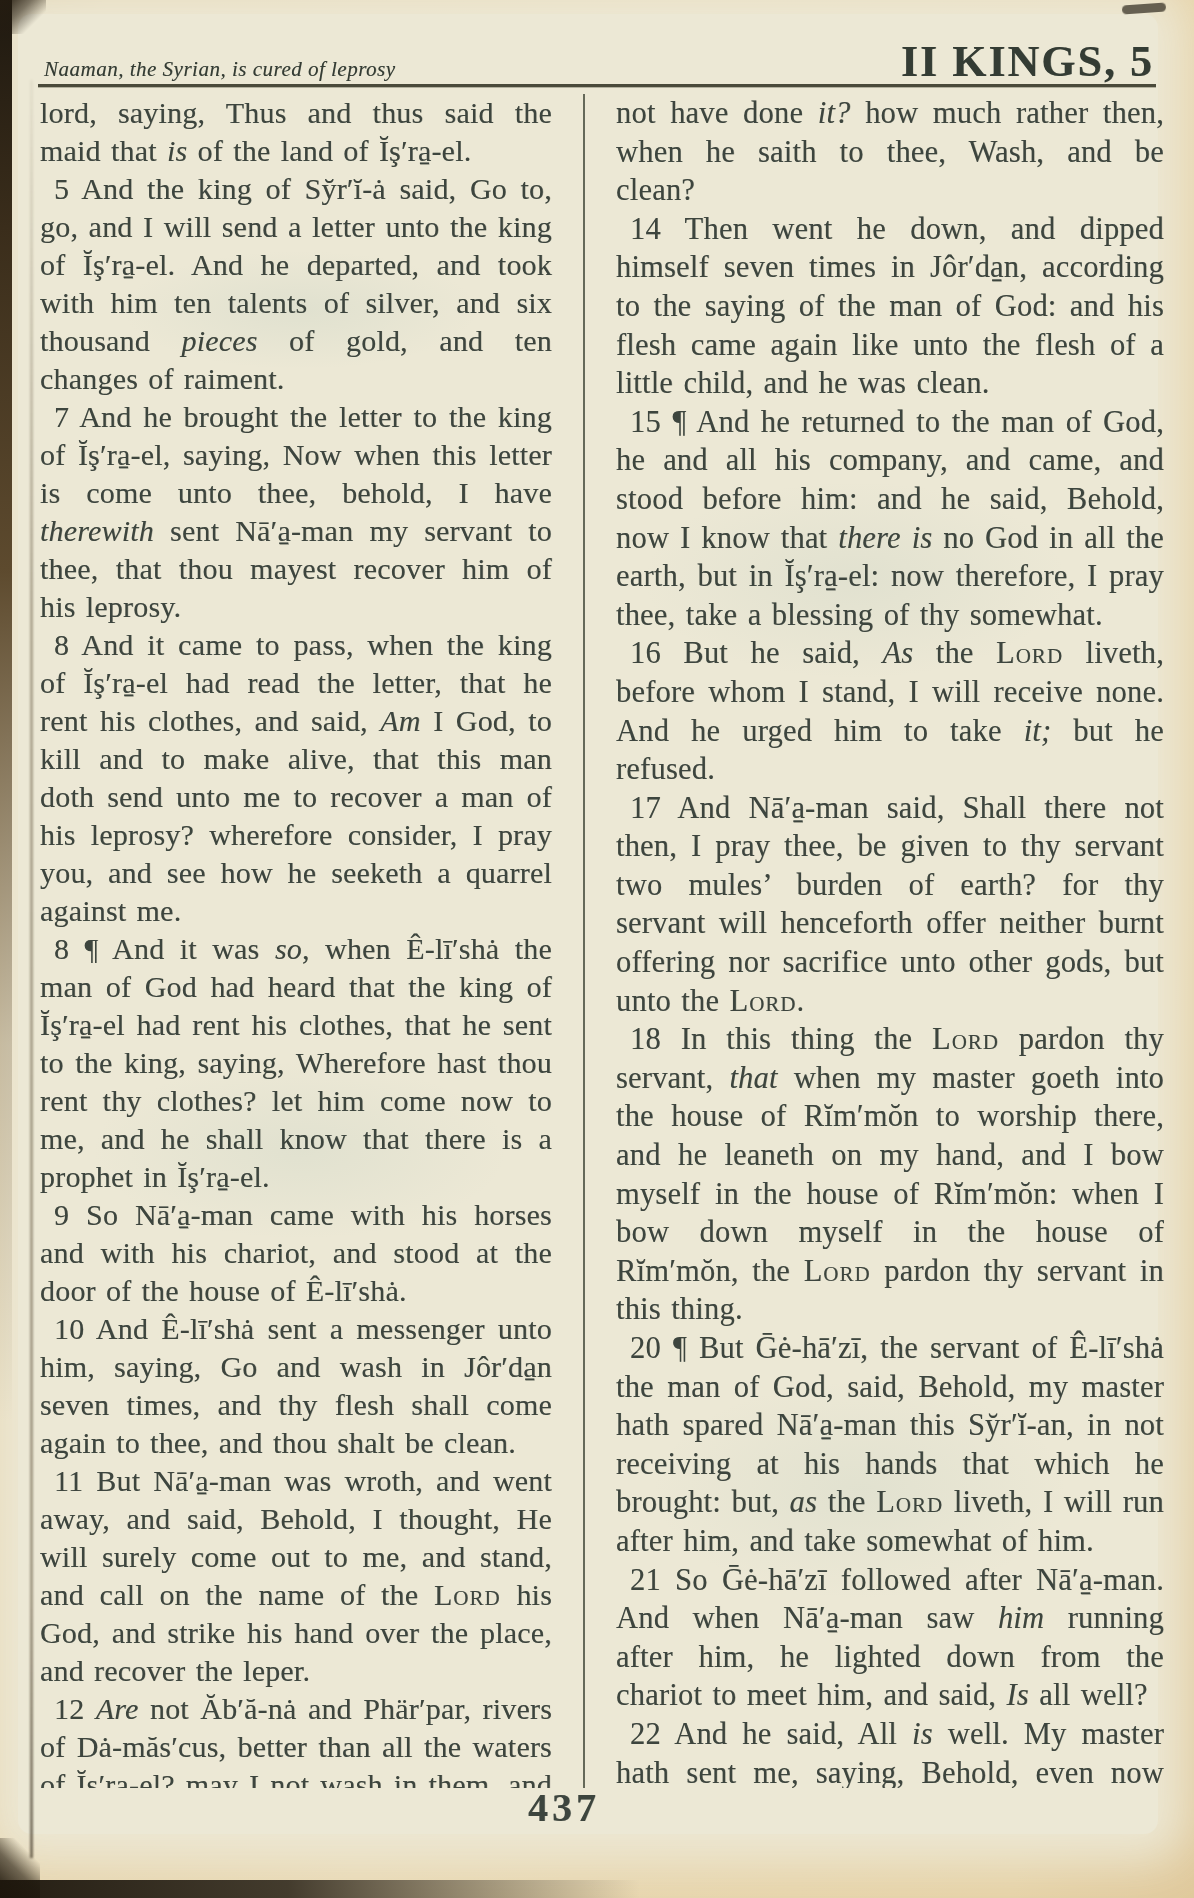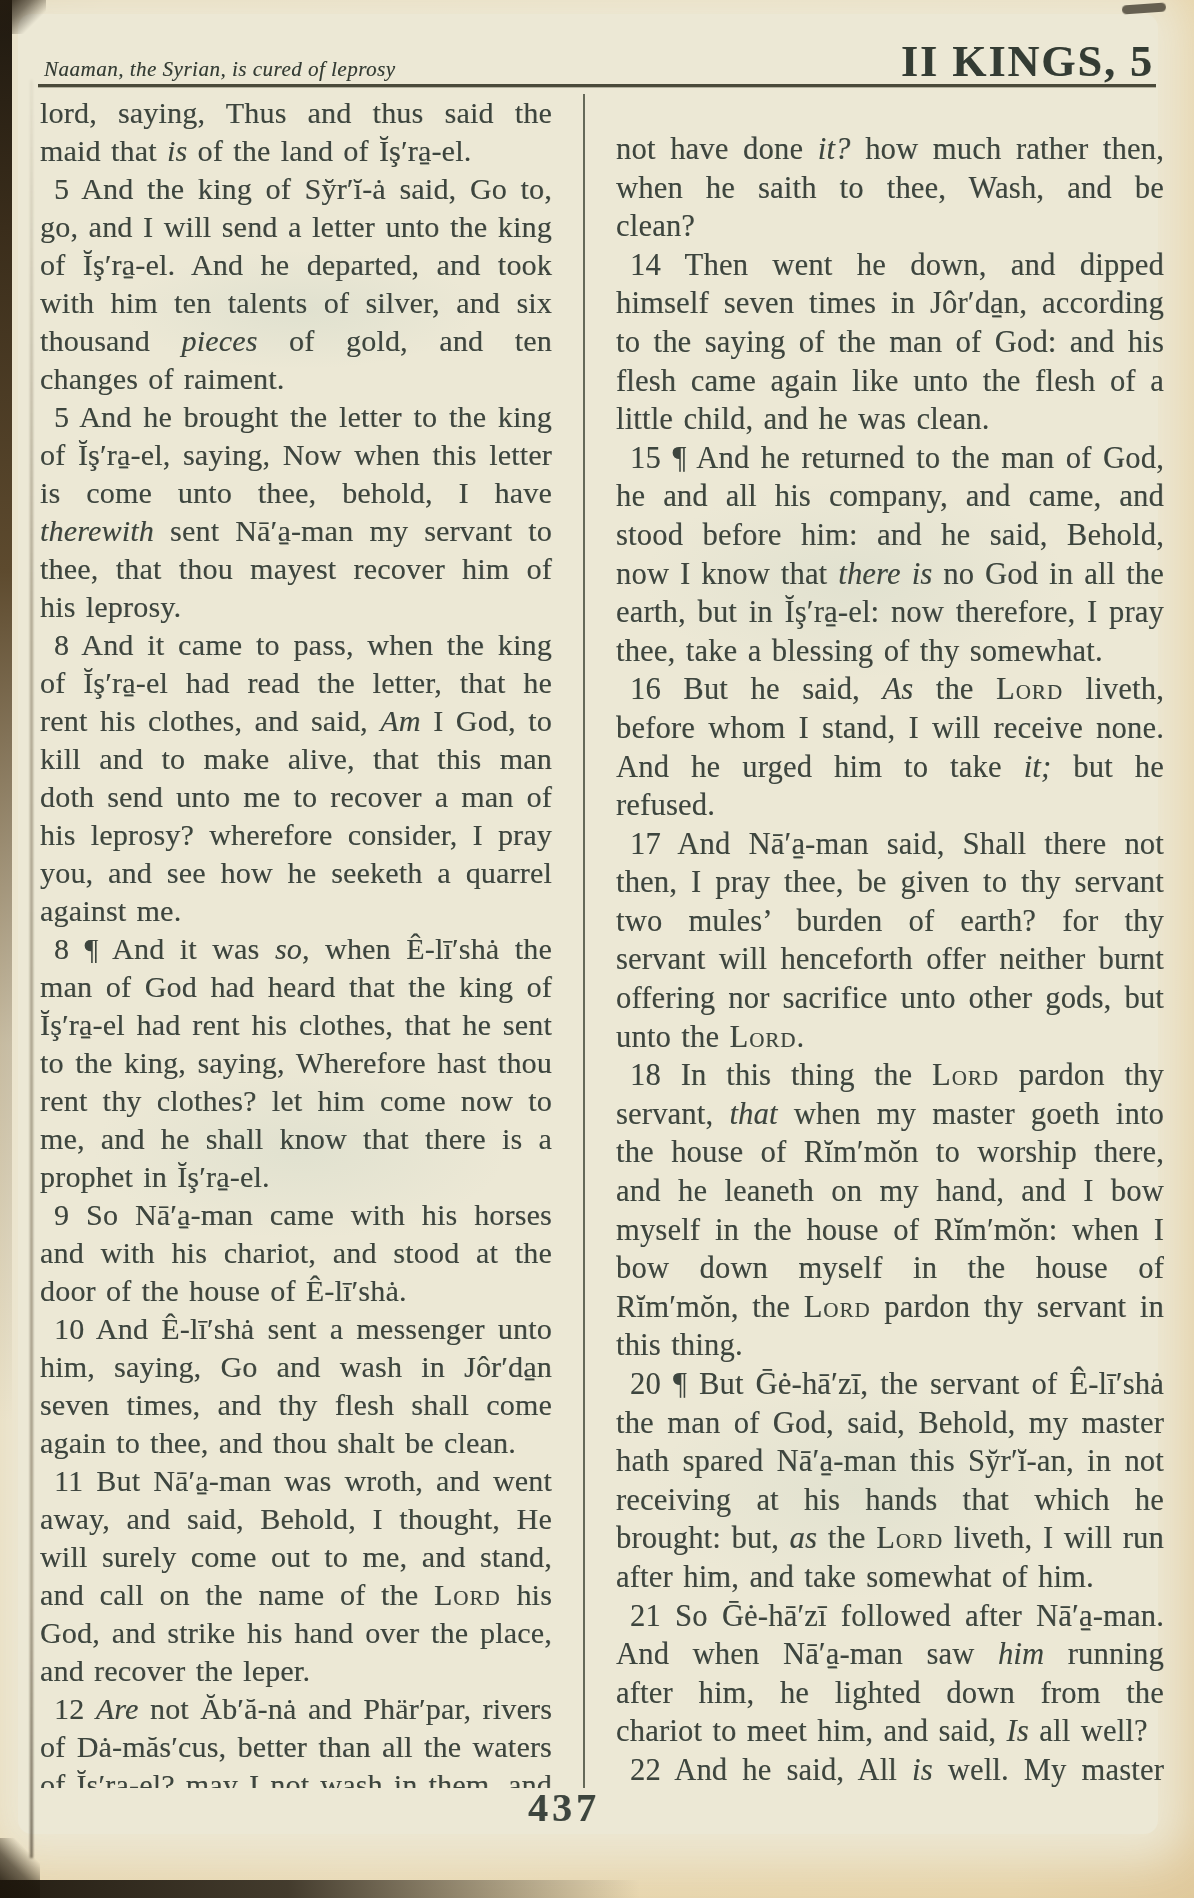--- a/index.html
+++ b/index.html
@@ -38,21 +38,21 @@
     text-shadow:0.3px 0.3px 0 rgba(52,60,52,.45);}
   .chapter-head{font-weight:bold;font-size:44px;letter-spacing:2px;
     text-shadow:0.4px 0.4px 0 rgba(52,60,52,.5);}
   .rule{position:absolute;left:38px;right:38px;top:84px;height:3px;background:#4a4a3a;
     box-shadow:0 1px 0 rgba(74,74,58,.35);}
   
   .columns{position:absolute;left:40px;right:30px;top:94px;height:1694px;display:flex;overflow:hidden;color:#3d453e;gap:20px;}
   .col{text-align:justify;text-shadow:0.35px 0.35px 0 rgba(61,69,62,.42);}
   .col-left{width:512px;font-size:30px;line-height:38px;letter-spacing:0.2px;word-spacing:2.5px;}
   .divider{width:2px;margin-left:11px;margin-right:11px;background:rgba(68,72,58,.8);}
-  .col-right{flex:1;font-size:30.5px;line-height:38.6px;letter-spacing:0.2px;word-spacing:2.5px;margin-top:36px;}
+  .col-right{flex:1;font-size:30.5px;line-height:38.6px;letter-spacing:0.2px;word-spacing:2.5px;}
   .verse{margin:0;text-indent:14px;}
   .verse.cont{text-indent:0;}
   .it{font-style:italic;}
   .sc{font-variant:small-caps;letter-spacing:1px;}
   .page-number{position:absolute;top:1784px;left:0;width:1128px;text-align:center;
     font-size:40px;font-weight:bold;letter-spacing:4px;color:#3d453e;
     text-shadow:0.4px 0.4px 0 rgba(61,69,62,.45);}
 </style>
 </head>
 <body>
@@ -75,21 +75,21 @@
   <div class="running-head">Naaman, the Syrian, is cured of leprosy</div>
   <div class="chapter-head">II KINGS, 5</div>
 </div>
 
 <div class="rule"></div>
 
 <div class="columns">
   <div class="col col-left" id="col-left">
       <p class="verse cont"><span>lord, saying, Thus and thus said the maid that </span><span class="it">is</span><span> of the land of Ĭş′ra̱-el.</span></p>
       <p class="verse"><span>5 And the king of Sy̆r′ĭ-ȧ said, Go to, go, and I will send a letter unto the king of Ĭş′ra̱-el. And he departed, and took with him ten talents of silver, and six thousand </span><span class="it">pieces</span><span> of gold, and ten changes of raiment.</span></p>
-      <p class="verse"><span>5 And he brought the letter to the king of Ĭş′ra̱-el, saying, Now when this letter is come unto thee, behold, I have </span><span class="it">therewith</span><span> sent Nā′a̱-man my servant to thee, that thou mayest recover him of his leprosy.</span></p>
+      <p class="verse"><span>7 And he brought the letter to the king of Ĭş′ra̱-el, saying, Now when this letter is come unto thee, behold, I have </span><span class="it">therewith</span><span> sent Nā′a̱-man my servant to thee, that thou mayest recover him of his leprosy.</span></p>
       <p class="verse"><span>8 And it came to pass, when the king of Ĭş′ra̱-el had read the letter, that he rent his clothes, and said, </span><span class="it">Am</span><span> I God, to kill and to make alive, that this man doth send unto me to recover a man of his leprosy? wherefore consider, I pray you, and see how he seeketh a quarrel against me.</span></p>
       <p class="verse"><span>8 ¶ And it was </span><span class="it">so</span><span>, when Ê-lī′shȧ the man of God had heard that the king of Ĭş′ra̱-el had rent his clothes, that he sent to the king, saying, Wherefore hast thou rent thy clothes? let him come now to me, and he shall know that there is a prophet in Ĭş′ra̱-el.</span></p>
       <p class="verse"><span>9 So Nā′a̱-man came with his horses and with his chariot, and stood at the door of the house of Ê-lī′shȧ.</span></p>
       <p class="verse"><span>10 And Ê-lī′shȧ sent a messenger unto him, saying, Go and wash in Jôr′da̱n seven times, and thy flesh shall come again to thee, and thou shalt be clean.</span></p>
       <p class="verse"><span>11 But Nā′a̱-man was wroth, and went away, and said, Behold, I thought, He will surely come out to me, and stand, and call on the name of the </span><span class="sc">Lord</span><span> his God, and strike his hand over the place, and recover the leper.</span></p>
       <p class="verse"><span>12 </span><span class="it">Are</span><span> not Ăb′ă-nȧ and Phär′par, rivers of Dȧ-măs′cus, better than all the waters of Ĭş′ra̱-el? may I not wash in them, and be clean? So he turned and went away in a rage.</span></p>
     </div>
   <div class="divider"></div>
   <div class="col col-right" id="col-right">
       <p class="verse cont"><span>not have done </span><span class="it">it?</span><span> how much rather then, when he saith to thee, Wash, and be clean?</span></p>

